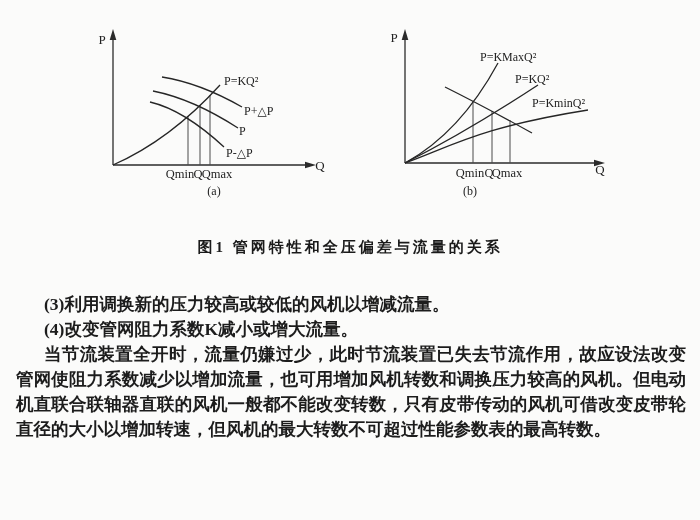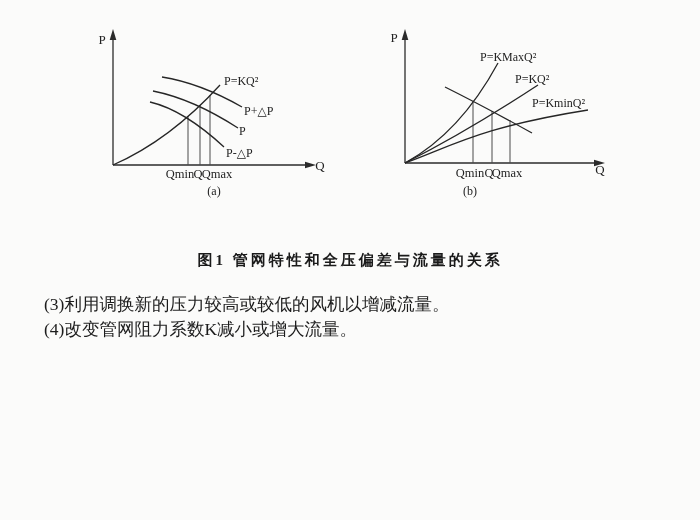--- a/index.html
+++ b/index.html
@@ -20,32 +20,31 @@
   }
   .caption{
     position:absolute;
     left:0;top:238px;width:700px;
     text-align:center;
     font-size:15px;
     font-weight:bold;
     letter-spacing:3px;
     color:#1a1a1a;
     white-space:nowrap;
-    margin-top:13px;
   }
   .body-text{
     position:absolute;
     left:16px;top:292px;width:670px;
     font-size:17.5px;
     line-height:25px;
     text-align:justify;
     text-justify:inter-ideograph;
     color:#1c1c1c;
   }
-  .body-text p{margin:0;text-indent:28px;}
+  .body-text p{margin:0;text-indent:28px;font-weight:bold;}
 </style>
 </head>
 <body>
 
 <div class="page">
 
   <div class="chart chart-a">
     <svg width="280" height="200" viewBox="0 0 280 200">
 
       <line x1="53" y1="150" x2="53" y2="24" stroke="#2b2b2b" stroke-width="1.3"></line>
@@ -102,15 +101,16 @@
       <text x="147" y="162" font-size="12.5" text-anchor="middle">Qmax</text>
       <text x="110" y="180" font-size="12" text-anchor="middle">(b)</text>
     </svg>
   </div>
 
   <div class="caption">图1 管网特性和全压偏差与流量的关系</div>
 
   <div class="body-text">
     <p>(3)利用调换新的压力较高或较低的风机以增减流量。</p>
     <p>(4)改变管网阻力系数K减小或增大流量。</p>
+    <p>当节流装置全开时，流量仍嫌过少，此时节流装置已失去节流作用，故应设法改变管网使阻力系数减少以增加流量，也可用增加风机转数和调换压力较高的风机。但电动机直联合联轴器直联的风机一般都不能改变转数，只有皮带传动的风机可借改变皮带轮直径的大小以增加转速，但风机的最大转数不可超过性能参数表的最高转数。</p>
   </div>
 
 </div>
 
 </body></html>

